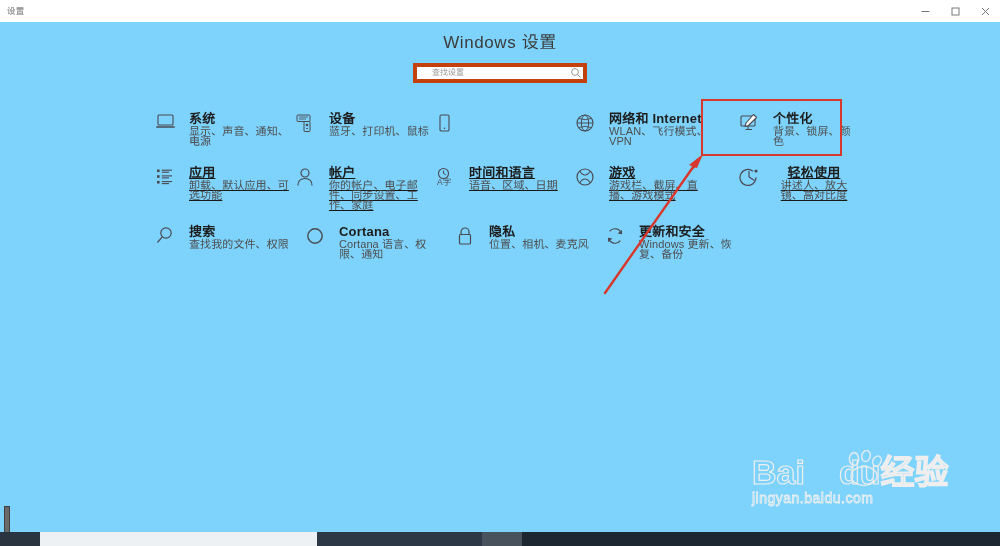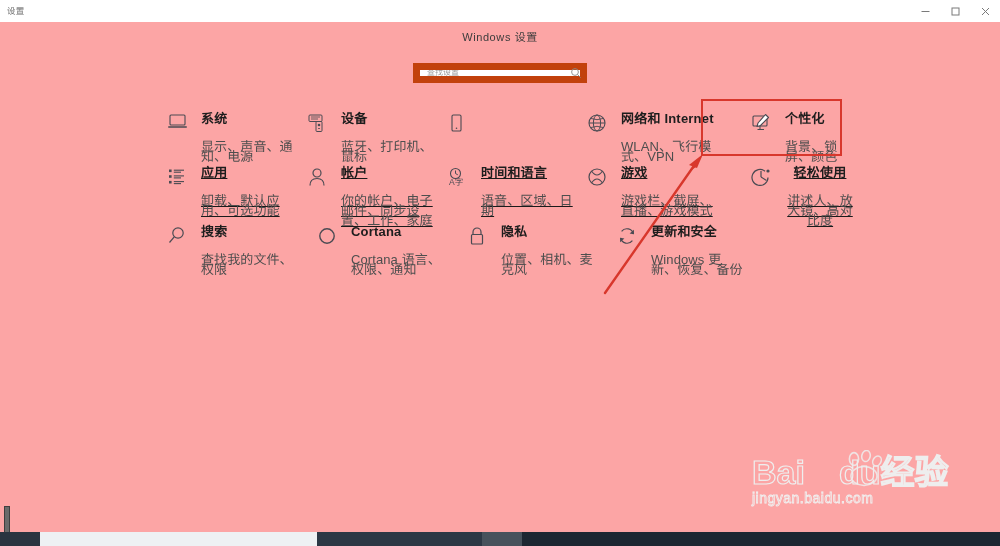--- a/index.html
+++ b/index.html
@@ -17,21 +17,21 @@
     color: #1a1a1a;
     -webkit-font-smoothing: antialiased;
   }
 
   
   #app-window {
     position: absolute;
     left: 0; top: 0;
     width: 1000px;
     height: 532px;
-    background: #fca5a5;
+    background: #7dd3fc;
     overflow: hidden;
   }
 
   #titlebar {
     position: absolute;
     left: 0; top: 0;
     width: 1000px;
     height: 22px;
     background: #ffffff;
     display: flex;
@@ -60,42 +60,42 @@
     color: #7a7a7a;
   }
   .win-btn svg { display: block; }
 
   
   #page-title {
     position: absolute;
     left: 0; top: 28px;
     width: 1000px;
     text-align: center;
-    font-size: 11px;
+    font-size: 17px;
     color: #3c3c3c;
     font-weight: 400;
     letter-spacing: .6px;
     user-select: none;
   }
 
   #search-wrap {
     position: absolute;
     left: 413px; top: 61px;
     width: 174px;
     height: 20px;
   }
   #search-input {
     width: 100%;
     height: 100%;
     box-sizing: border-box;
-    border: 7px solid #c2410c;
+    border: 4px solid #c2410c;
     background: #ffffff;
     font-size: 8px;
     color: #8b8b8b;
-    padding: 0 18px 0 7px;
+    padding: 0 18px 0 15px;
     font-family: inherit;
     outline: none;
   }
   #search-input::placeholder { color: #9a9a9a; }
   #search-icon {
     position: absolute;
     right: 5px; top: 4px;
     width: 12px; height: 12px;
     color: #8b8b8b;
     pointer-events: none;
@@ -119,36 +119,35 @@
   }
   .tile-icon {
     width: 34px;
     min-width: 34px;
     height: 26px;
     display: flex;
     align-items: flex-start;
     justify-content: flex-start;
     color: #4a4a52;
     padding-top: 1px;
-    margin-left: 12px;
   }
   .tile-icon svg { display: block; }
   .tile-text { padding-top: 1px; }
   .tile-title {
     font-size: 13px;
     font-weight: bold;
     color: #1d1d1d;
     line-height: 11px;
     letter-spacing: .2px;
   }
   .tile-sub {
-    font-size: 13px;
+    font-size: 11px;
     color: #4e4e4e;
     line-height: 10px;
-    margin-top: 18px;
+    margin-top: 2px;
     letter-spacing: .1px;
     max-width: 100px;
   }
 
   
   #row-1 { height: 52px; }
   #row-2 { height: 57px; margin-top: 2px; text-decoration: underline; }
   #row-3 { height: 50px; margin-top: 2px; gap: 10px; }
 
   

